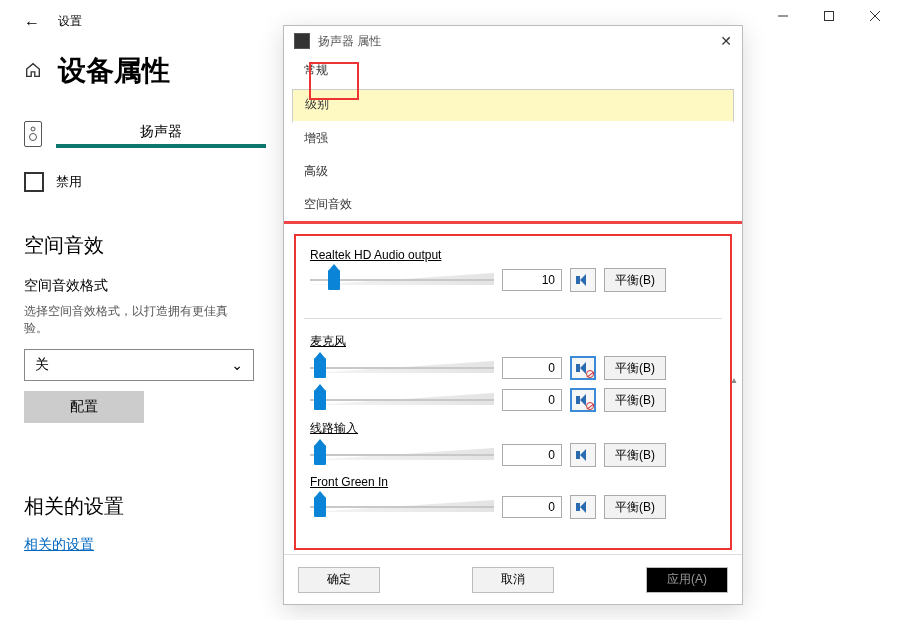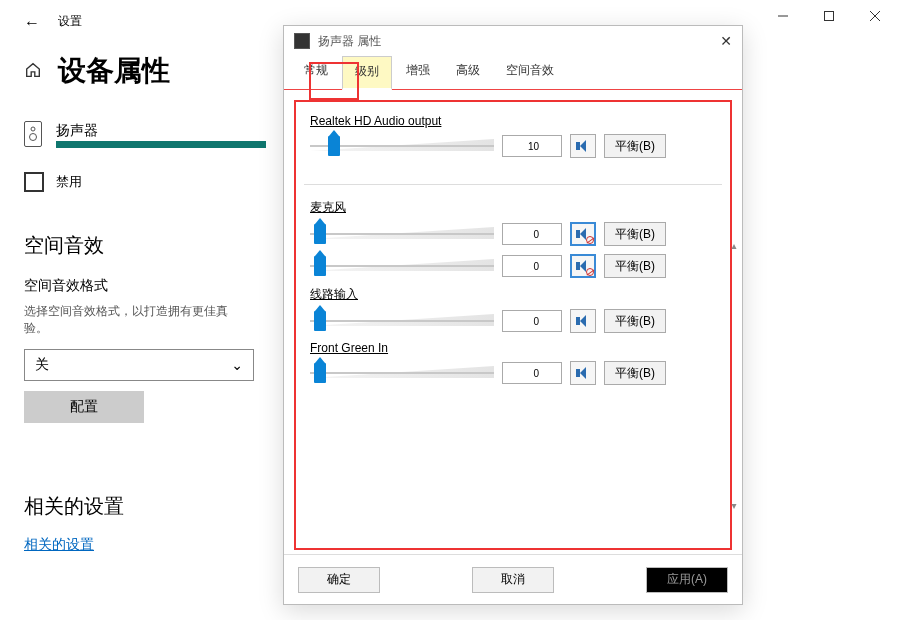--- a/index.html
+++ b/index.html
@@ -29,22 +29,22 @@
     font-size: 12px;
   }
   .back-arrow { font-size: 16px; }
   .page-body { padding: 8px 24px; }
   .title-row { display: flex; align-items: center; gap: 16px; margin: 10px 0 30px 0; }
   .title-row h1 { font-size: 28px; font-weight: 600; margin: 0; }
   .home-icon { width: 18px; height: 18px; }
   .device-row { display: flex; align-items: center; gap: 14px; margin-bottom: 24px; }
   .speaker-border { width: 18px; height: 26px; border: 1px solid #555; border-radius: 2px; display:flex; align-items:center; justify-content:center;}
   .device-input {
-    width: 210px; height: 28px; border: none; border-bottom: 7px solid #0f766e;
-    font-size: 14px; padding: 2px 0;
+    width: 210px; height: 28px; border: none; border-bottom: 4px solid #0f766e;
+    font-size: 14px; padding: 2px 0; text-align: center;
   }
   .chk-row { display: flex; align-items: center; gap: 12px; margin-bottom: 40px; }
   .chk-box { width: 20px; height: 20px; border: 2px solid #333; }
   .section-h { font-size: 20px; font-weight: 400; margin: 0 0 18px 0; }
   .sm-label { font-size: 14px; margin: 0 0 8px 0; }
   .sm-desc { font-size: 12px; color: #555; margin: 0 0 12px 0; max-width: 220px; }
   .dropdown {
     width: 230px; height: 32px; border: 1px solid #888; display: flex; align-items: center;
     justify-content: space-between; padding: 0 10px; font-size: 14px; margin-bottom: 10px;
   }
@@ -68,21 +68,21 @@
     height: 30px; display: flex; align-items: center; justify-content: space-between;
     padding: 0 10px; font-size: 12px; color: #555;
   }
   .dlg-title-left { display: flex; align-items: center; gap: 8px; }
   .dlg-icon {
     width: 16px; height: 16px; border: 1px solid #555; background: #333;
     display: inline-block;
   }
   .dlg-close { font-size: 14px; color: #333; }
   .tabs {
-    display: flex; padding: 0 8px; border-bottom: 1px solid #ef4444; gap: 2px;
+    display: flex; padding: 0 8px; border-bottom: 3px solid #ef4444; gap: 2px; flex-direction: column;
   }
   .tab {
     padding: 6px 12px 8px 12px; font-size: 12px; color: #333;
   }
   .tab.active {
     border: 1px solid #ccc; border-bottom: 2px solid #fff;
     margin-bottom: -1px; background: #fef9c3;
   }
   .tab-highlight {
     position: absolute; left: 309px; top: 62px; width: 50px; height: 38px;
@@ -118,22 +118,22 @@
     opacity: .7;
   }
   .thumb {
     position: absolute; top: 2px; width: 12px; height: 20px;
     background: #0a84d6; border-radius: 1px;
   }
   .thumb::before{
     content:""; position:absolute; left:1px; top:-6px; border-left:5px solid transparent; border-right:5px solid transparent; border-bottom:6px solid #0a84d6;
   }
   .val-box {
-    width: 60px; height: 22px; border: 1px solid #aaa; font-size: 10px;
-    text-align: right; padding: 2px 22px;
+    width: 60px; height: 22px; border: 1px solid #aaa; font-size: 12px;
+    text-align: right; padding: 2px 6px;
   }
   .icon-btn {
     width: 26px; height: 24px; border: 1px solid #aaa; background: #f6f6f6;
     display: flex; align-items: center; justify-content: center; position: relative;
   }
   .icon-btn.sel { border: 1px solid #3a8ad6; box-shadow: 0 0 0 1px #3a8ad6 inset; }
   .spk-sm {
     width: 14px; height: 12px; position: relative;
   }
   .spk-sm::before{

